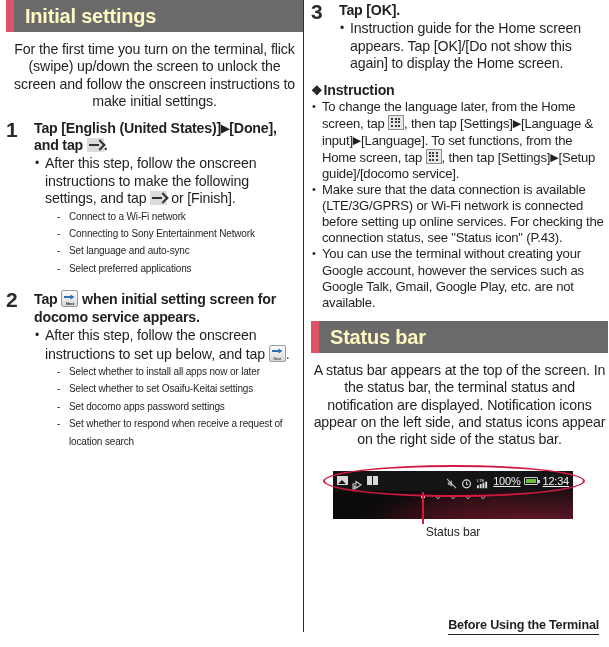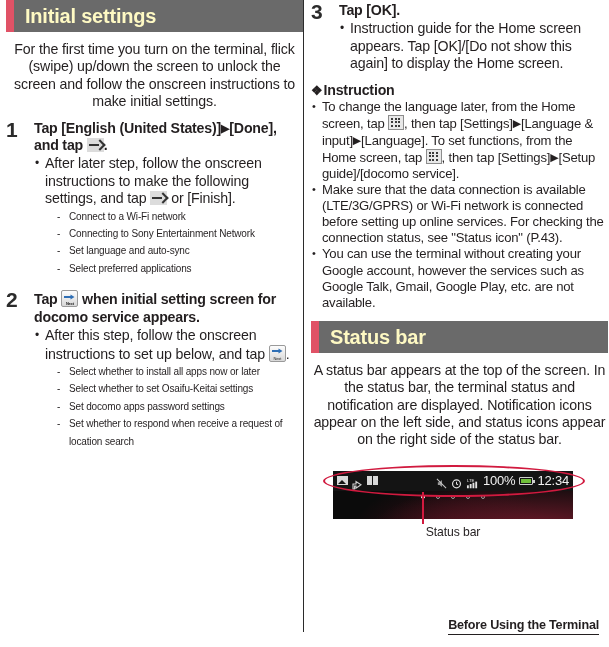--- a/index.html
+++ b/index.html
@@ -278,23 +278,24 @@
     gap: 4px;
   }
   .sbar .spacer { flex: 1 1 auto; }
   .sbar .right-icons {
     display: flex;
     align-items: center;
     gap: 4px;
   }
   .sbar .txt {
     color: #f2f2f2;
-    font-size: 13px;
+    font-size: 11px;
     font-family: "Liberation Sans", sans-serif;
     letter-spacing: -0.2px;
+    text-decoration: underline;
   }
   .si { display: inline-block; position: relative; }
   .si-pic {
     width: 11px; height: 9px;
     background: #d8d8d8;
     position: relative;
   }
   .si-pic::after {
     content:"";
     position:absolute; left:1px; bottom:1px;
@@ -424,21 +425,21 @@
 
     <p class="intro">For the first time you turn on the terminal, flick (swipe) up/down the screen to unlock the screen and follow the onscreen instructions to make initial settings.</p>
 
     <div class="step">
       <div class="num">1</div>
       <p class="step-title">
         <span>Tap [English (United States)]</span><span class="tri">▶</span><span>[Done], and tap</span>&nbsp;<span class="ic ic-arrow"></span><span>.</span>
       </p>
       <ul class="bullet-list">
         <li>
-          <span>After later step, follow the onscreen instructions to make the following settings, and tap</span>
+          <span>After this step, follow the onscreen instructions to make the following settings, and tap</span>
           <span class="ic ic-arrow"></span>
           <span>or [Finish].</span>
           <ul class="dash-list">
             <li>Connect to a Wi-Fi network</li>
             <li>Connecting to Sony Entertainment Network</li>
             <li>Set language and auto-sync</li>
             <li>Select preferred applications</li>
           </ul>
         </li>
       </ul>

